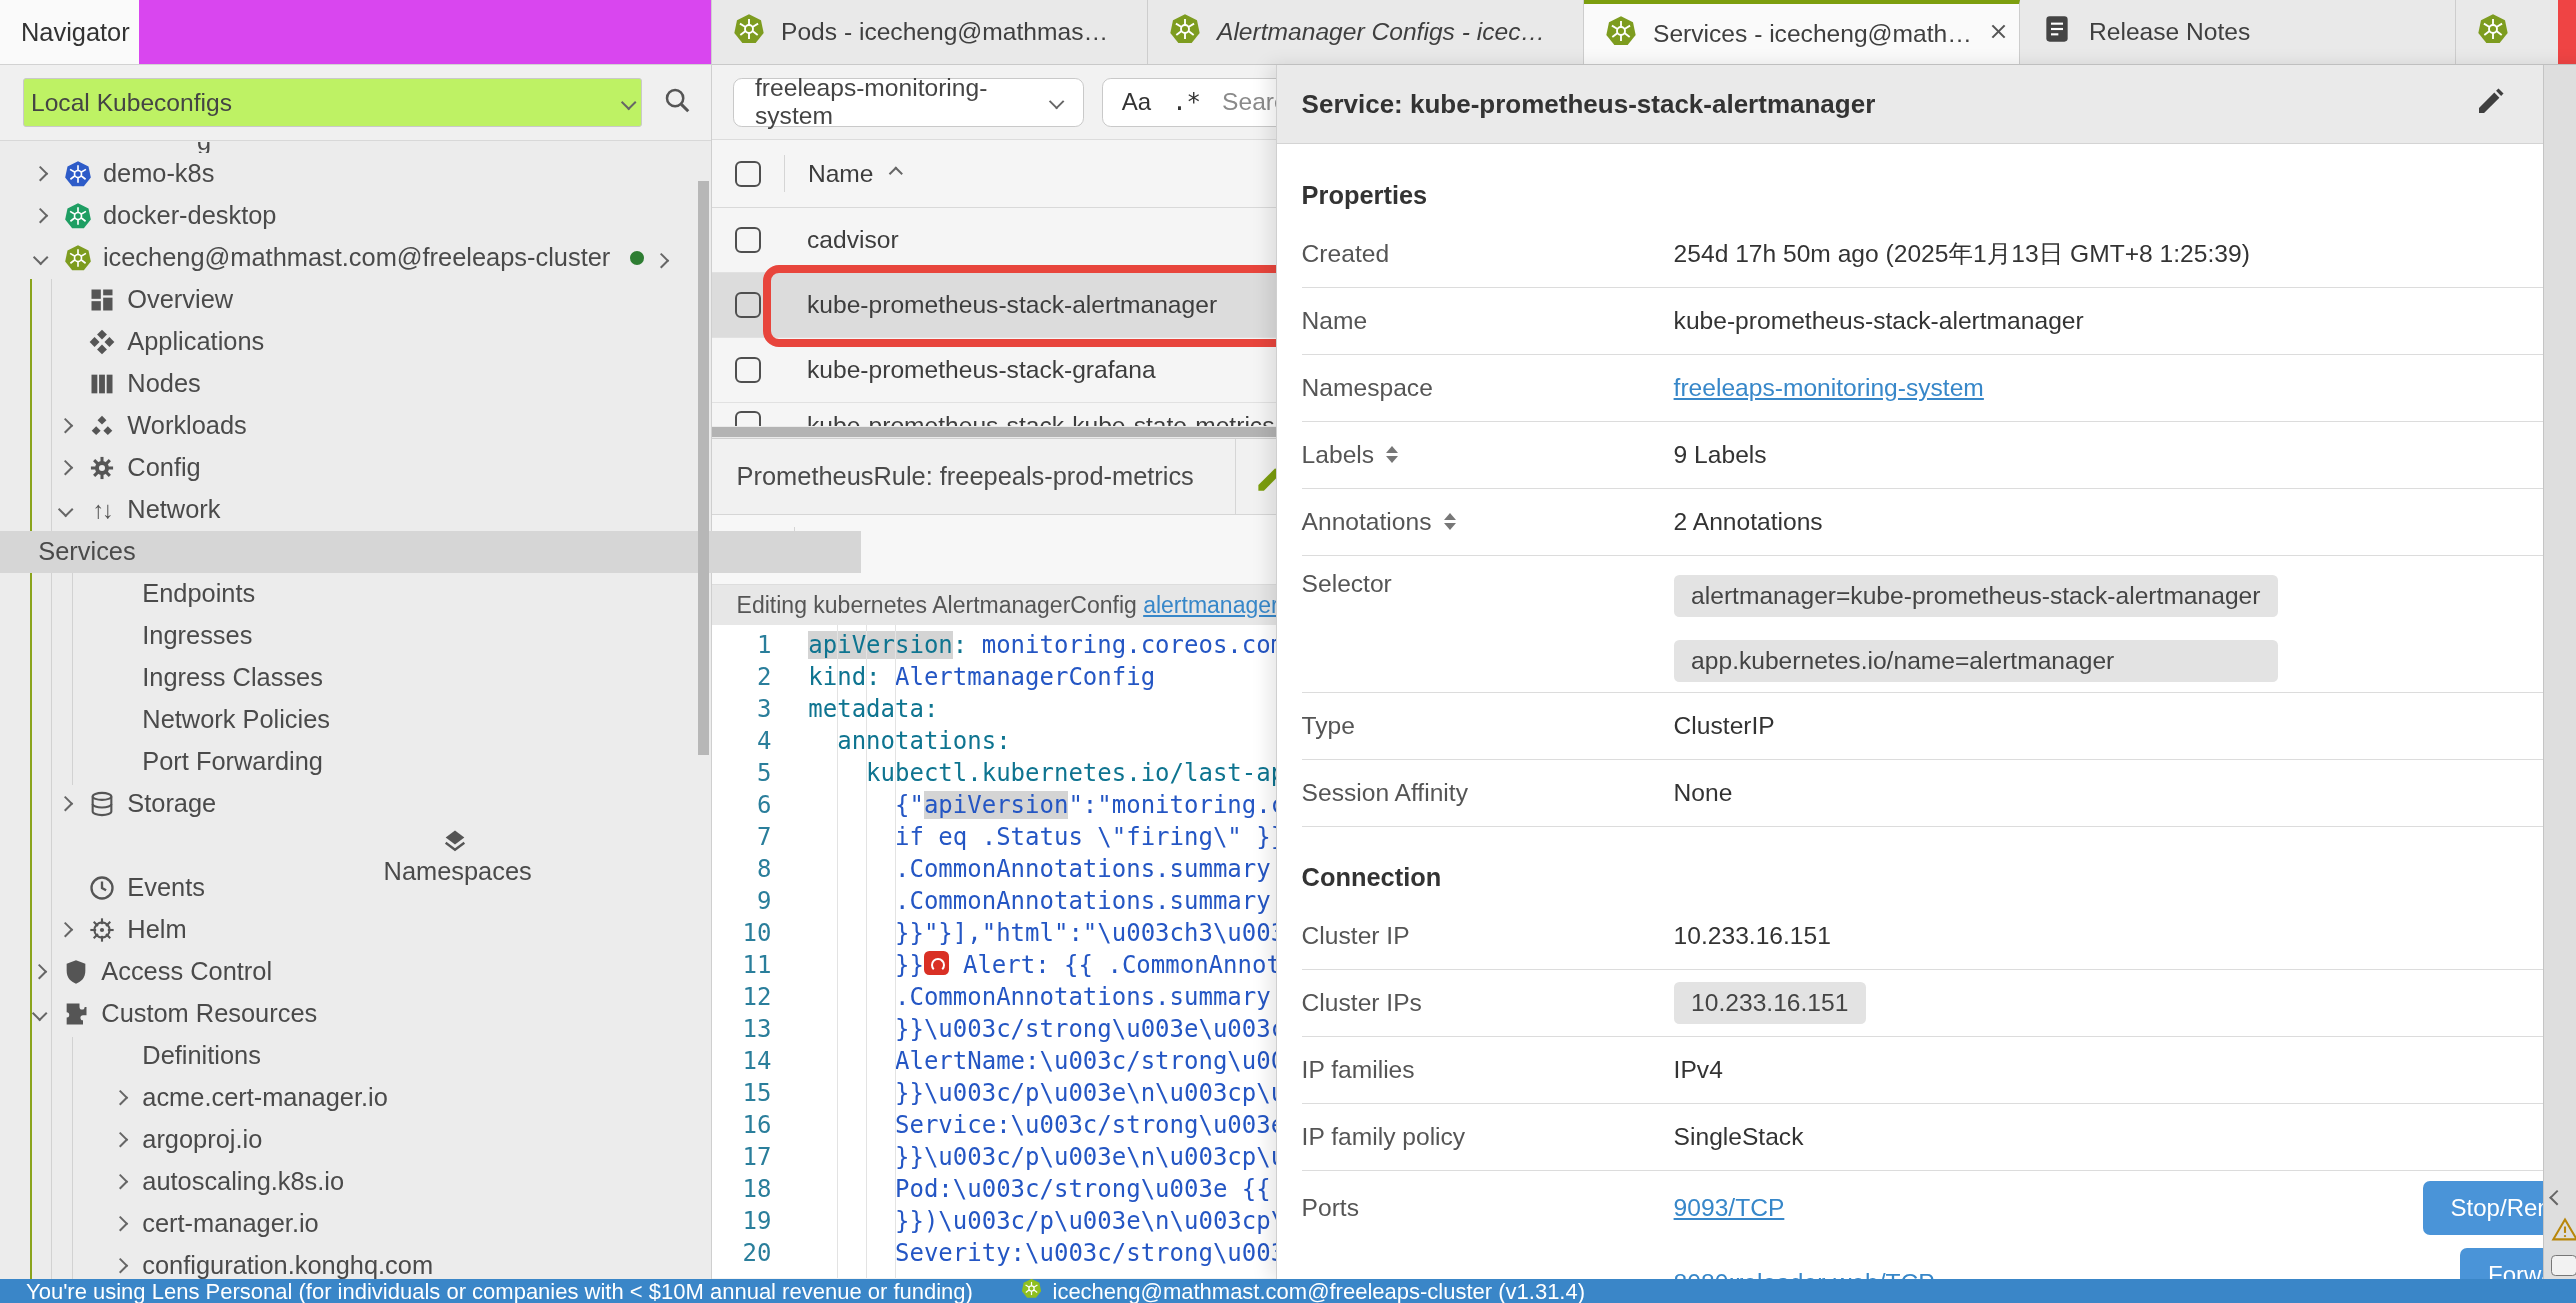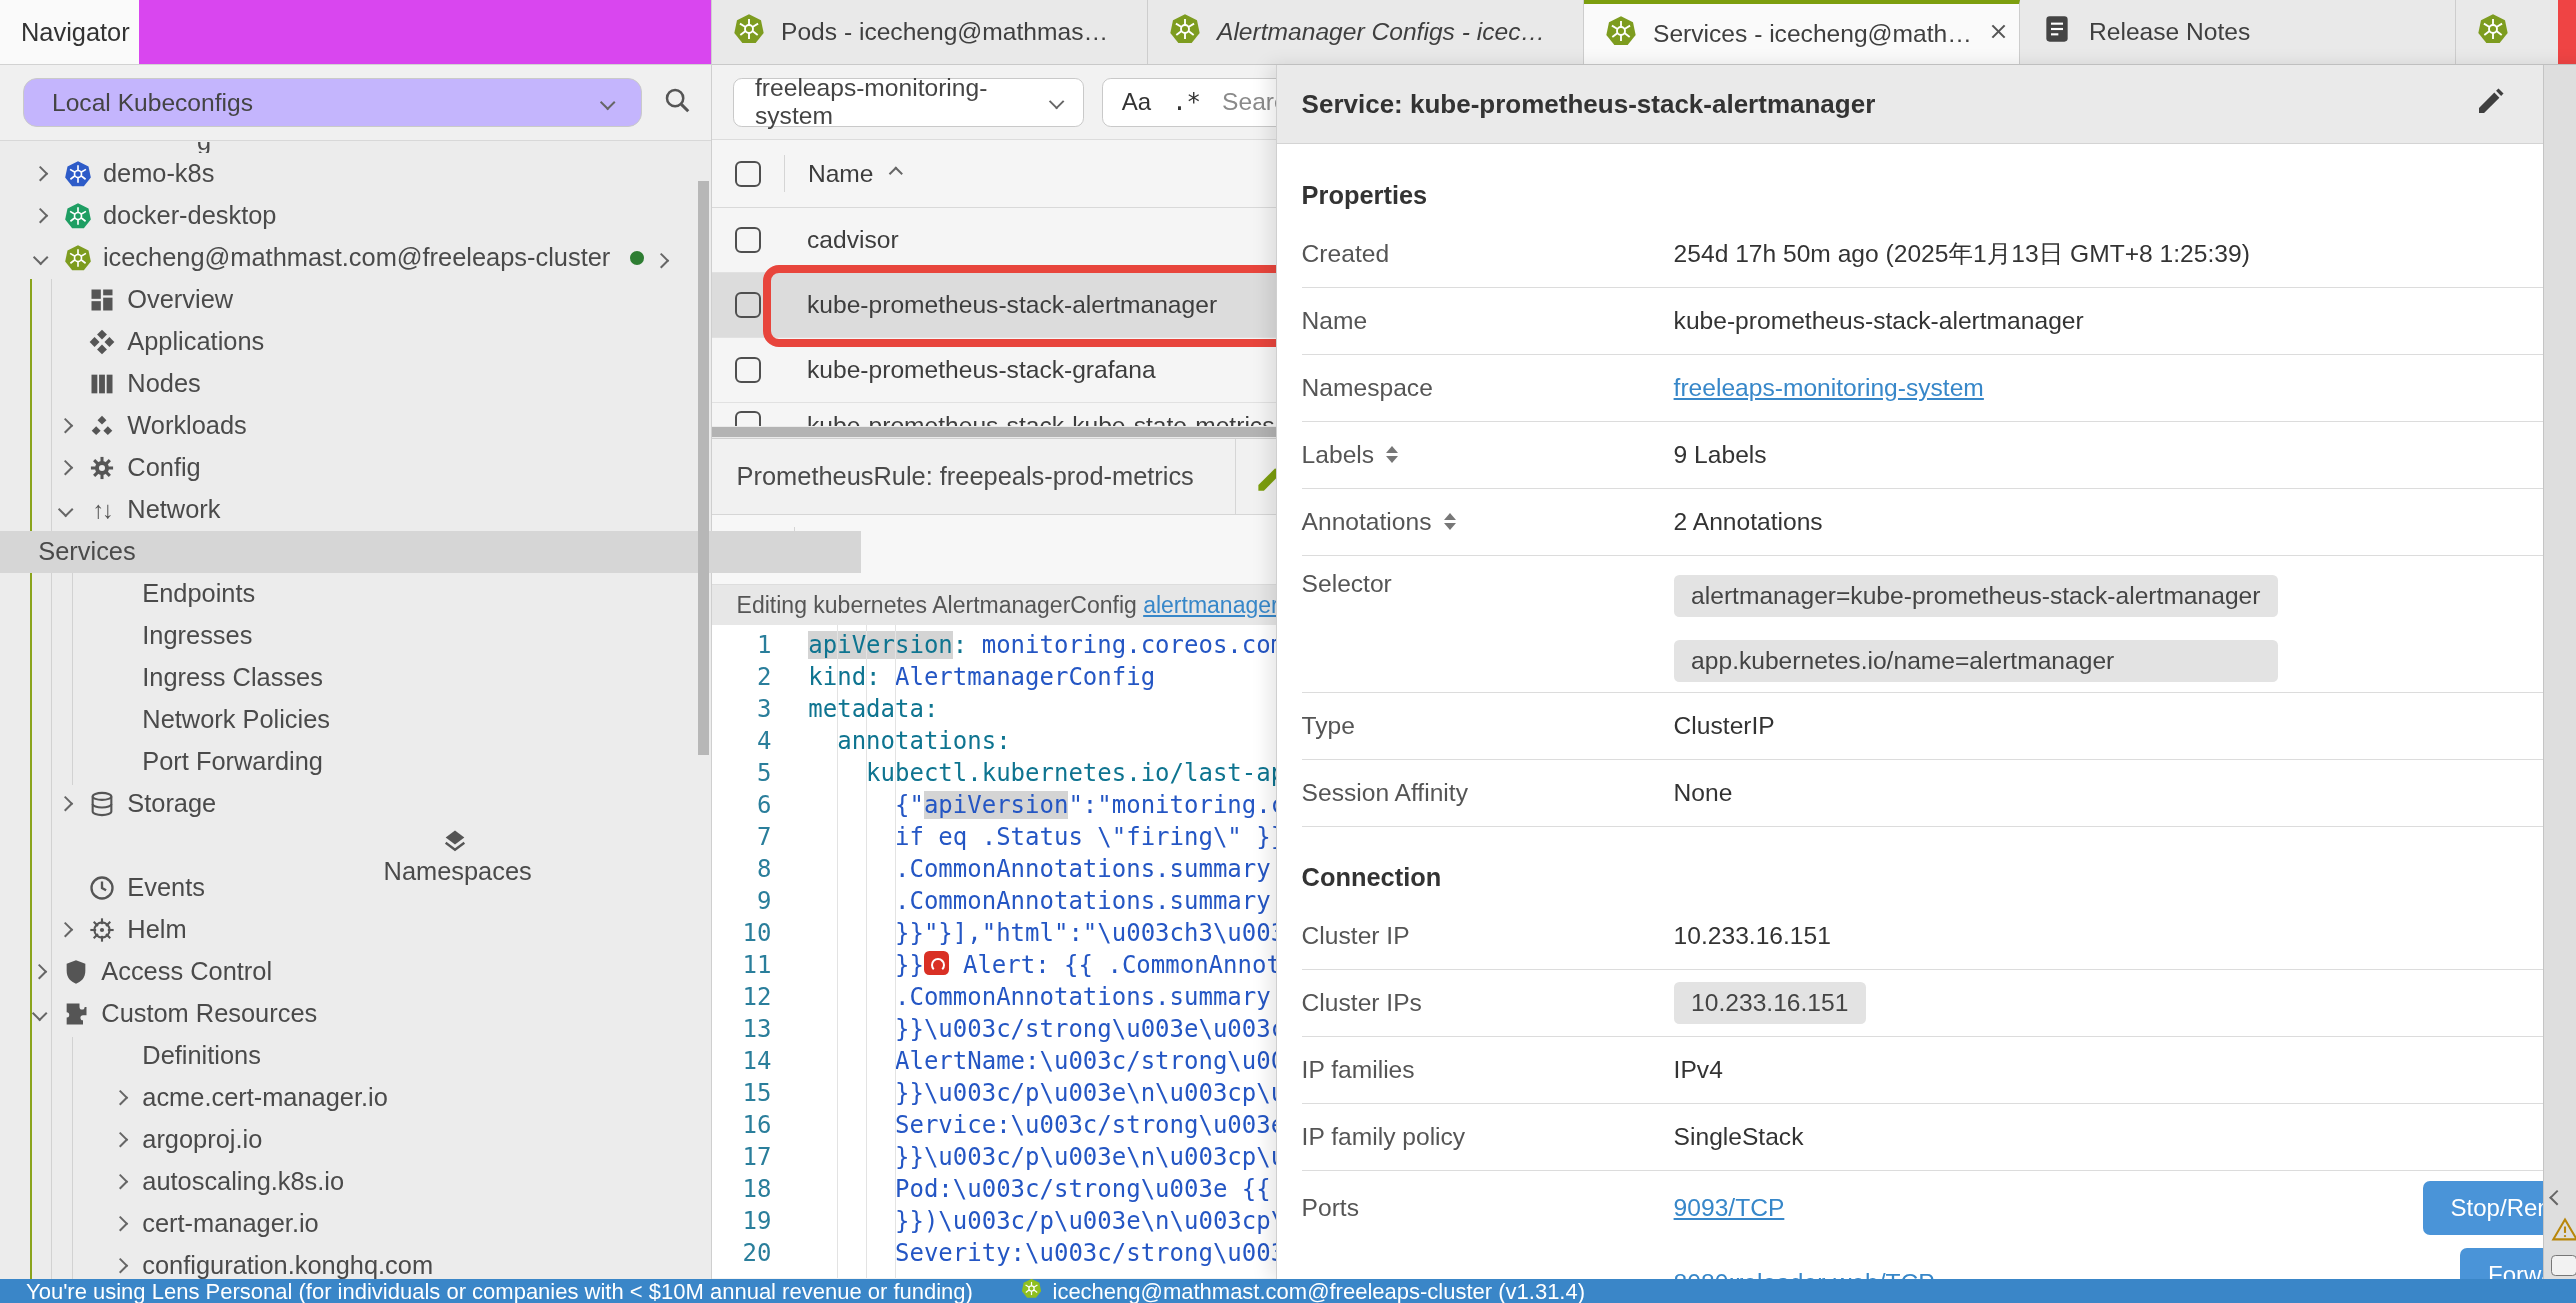--- a/index.html
+++ b/index.html
@@ -4,21 +4,21 @@
 <style>
   *{box-sizing:border-box;margin:0;padding:0}
   html,body{width:2576px;height:1304px;overflow:hidden}
   body{font-family:"Liberation Sans",sans-serif;font-size:24.6px;color:#3c3c3c;background:#ececec;position:relative}
 
   
   .sidebar{position:absolute;left:0;top:0;width:712px;height:1279px;background:#ececec;border-right:0.9px solid #cfcfcf;z-index:3}
   .nav-header{height:65px;background:#d946ef;border-bottom:0.9px solid #d2d2d2;display:flex}
   .nav-tab{width:139px;background:#fafafa;display:flex;align-items:center;padding-left:21px;font-size:25.4px;color:#333}
   .kube-row{height:76px;display:flex;align-items:center;gap:19.3px;padding:0 19.3px 0 23px;border-bottom:0.9px solid #d8d8d8;background:#f0f0f0}
-  .kube-select{flex:1;height:49px;background:#c4b5fd;border:0.9px solid #c9c9c9;border-radius:14px;display:flex;align-items:center;padding:0 28px;color:#444;cursor:pointer}
+  .kube-select{flex:1;height:49px;background:#bef264;border:0.9px solid #c9c9c9;border-radius:3px;display:flex;align-items:center;padding:0 7px;color:#444;cursor:pointer}
   .kube-select .ch{margin-left:auto}
   .tree{position:absolute;top:142px;bottom:0;left:0;width:861px;overflow:hidden;font-size:25.4px;color:#4a4a4a}
   .frag{height:10.5px;overflow:hidden;padding-left:197px;color:#4a4a4a}
   .frag span{display:inline-block;transform:translateY(-15px)}
   .tree-item{height:42px;display:flex;align-items:center;position:relative;cursor:pointer;white-space:nowrap}
   .tree-item.selected{background:#d6d6d6}
   .chev-slot{width:33px;display:flex;align-items:center;justify-content:center;flex-shrink:0}
   .t-icon{width:40px;height:32px;display:flex;align-items:center;justify-content:center;flex-shrink:0}
   .t-icon svg{width:28px;height:28px}
   .updown{font-size:24px;color:#555;letter-spacing:-2.6px}

